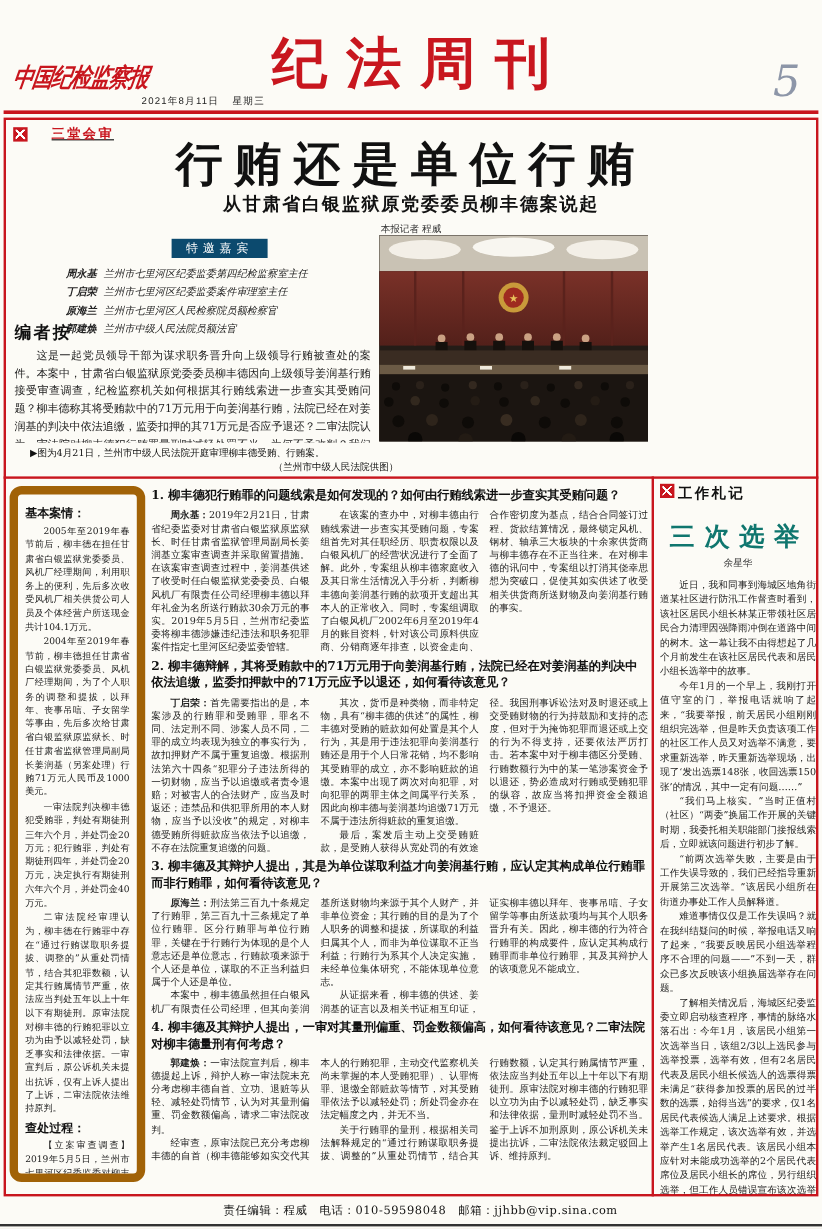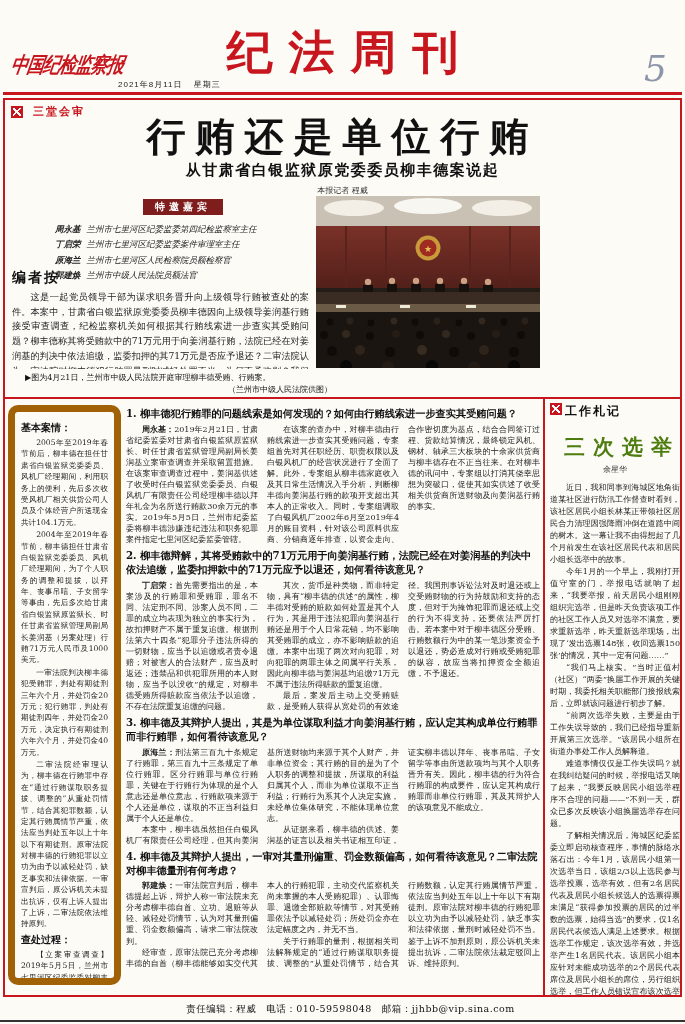--- a/index.html
+++ b/index.html
@@ -9,35 +9,35 @@
 
   
   .weekly-title { left:0; right:0; top:22px; text-align:center; font-size:46px; font-weight:bold; color:#c8161e; letter-spacing:16px; text-indent:16px; }
   .masthead-logo { left:9px; top:56px; font-size:17px; font-weight:bold; font-style:italic; color:#c8161e; transform:skewX(-9deg) scaleY(1.25); transform-origin:left bottom; letter-spacing:-1px; white-space:nowrap; }
   .masthead-date { left:118px; top:79px; font-size:8px; color:#222; letter-spacing:1px; font-family:"Liberation Sans", sans-serif; }
   .page-number { right:18px; top:48px; font-size:36px; color:#8d96a8; font-style:italic; }
   .header-rule { left:3px; top:92px; width:679px; height:3px; background:#c8161e; }
   .main-border { left:3px; top:98px; width:679px; height:899px; border:2px solid #c8161e; background:transparent; }
 
   
-  .kicker { left:11px; top:104px; display:flex; align-items:center; gap:10px; }
+  .kicker { left:11px; top:104px; display:flex; align-items:center; gap:20px;text-decoration:underline; }
   .seal-icon { width:12px; height:12px; background:#c8161e; position:relative; display:inline-block; }
   .seal-icon::after { content:""; position:absolute; left:2px; top:2px; width:8px; height:8px;
      background:linear-gradient(135deg, transparent 40%, #fff 40%, #fff 55%, transparent 55%),
                 linear-gradient(45deg, transparent 42%, #fff 42%, #fff 58%, transparent 58%); }
   .kicker-label { font-size:11px; font-weight:bold; color:#c8161e; letter-spacing:2px; }
 
   
   .headline { left:0; right:0; top:110px; text-align:center; font-size:39px; font-weight:bold; letter-spacing:10px; color:#111; }
   .subtitle { left:0; right:0; top:161px; text-align:center; font-size:15px; font-weight:bold; letter-spacing:1.5px; color:#111; }
   .byline { left:0; right:0; top:185px; text-align:center; font-size:8px; color:#333; }
 
   
   .guests { left:55px; top:199px; width:256px; }
-  .guests-label { display:block; margin:0 auto; width:fit-content; background:#7f1d1d; color:#fff; font-size:10px; font-weight:bold; letter-spacing:4px; padding:1px 12px; }
+  .guests-label { display:block; margin:0 auto; width:fit-content; background:#0c4a6e; color:#fff; font-size:10px; font-weight:normal; letter-spacing:4px; padding:1px 12px; }
   .guest-rows { margin-top:7px; }
   .guest-row { font-size:8.5px; line-height:1.8; color:#222; font-style:italic; white-space:nowrap; overflow:hidden; }
   .guest-name { font-weight:bold; margin-right:6px; }
 
   
   .editor-note { left:12px; top:269px; width:297px; height:100px; overflow:hidden; }
   .editor-note-label { font-size:14px; font-weight:bold; letter-spacing:2px; color:#111; }
   .editor-note-text { margin-top:3px; font-size:9.2px; line-height:1.6; text-align:justify; text-indent:2em; color:#222; }
 
   
@@ -60,21 +60,21 @@
   .qa-section { margin-bottom:4px; }
   .qa-question { font-size:10.2px; font-weight:bold; line-height:1.35; margin:4px 0 3px; color:#111; }
   .qa-body { column-count:3; column-gap:9px; font-size:8px; line-height:1.38; text-align:justify; color:#222; }
   .qa-body p { text-indent:2em; margin:0; }
   .speaker { font-weight:bold; }
 
   
   .notes { left:550px; top:403px; width:130px; height:594px; overflow:hidden; }
   .notes-kicker { display:flex; gap:3px; }
   .notes-kicker-label { font-size:12px; font-weight:bold; color:#111; letter-spacing:2px; }
-  .notes-title { text-align:right; font-size:21px; font-weight:bold; letter-spacing:8px; text-indent:8px; margin:13px 0 3px; color:#4d7c0f; }
+  .notes-title { text-align:left; font-size:21px; font-weight:bold; letter-spacing:8px; text-indent:8px; margin:13px 0 3px; color:#0f766e; }
   .notes-author { text-align:center; font-size:8px; color:#333; margin-bottom:7px; }
   .notes p { font-size:8px; line-height:1.5; text-align:justify; text-indent:2em; color:#222; }
 
   
   .footer { left:0; right:0; top:1003px; text-align:center; font-size:9.5px; color:#111; letter-spacing:0.5px;padding-left:16px; }
   .bottom-rule { left:0; top:1020px; width:685px; height:2px; background:#333; }
 </style>
 </head>
 <body>
 

